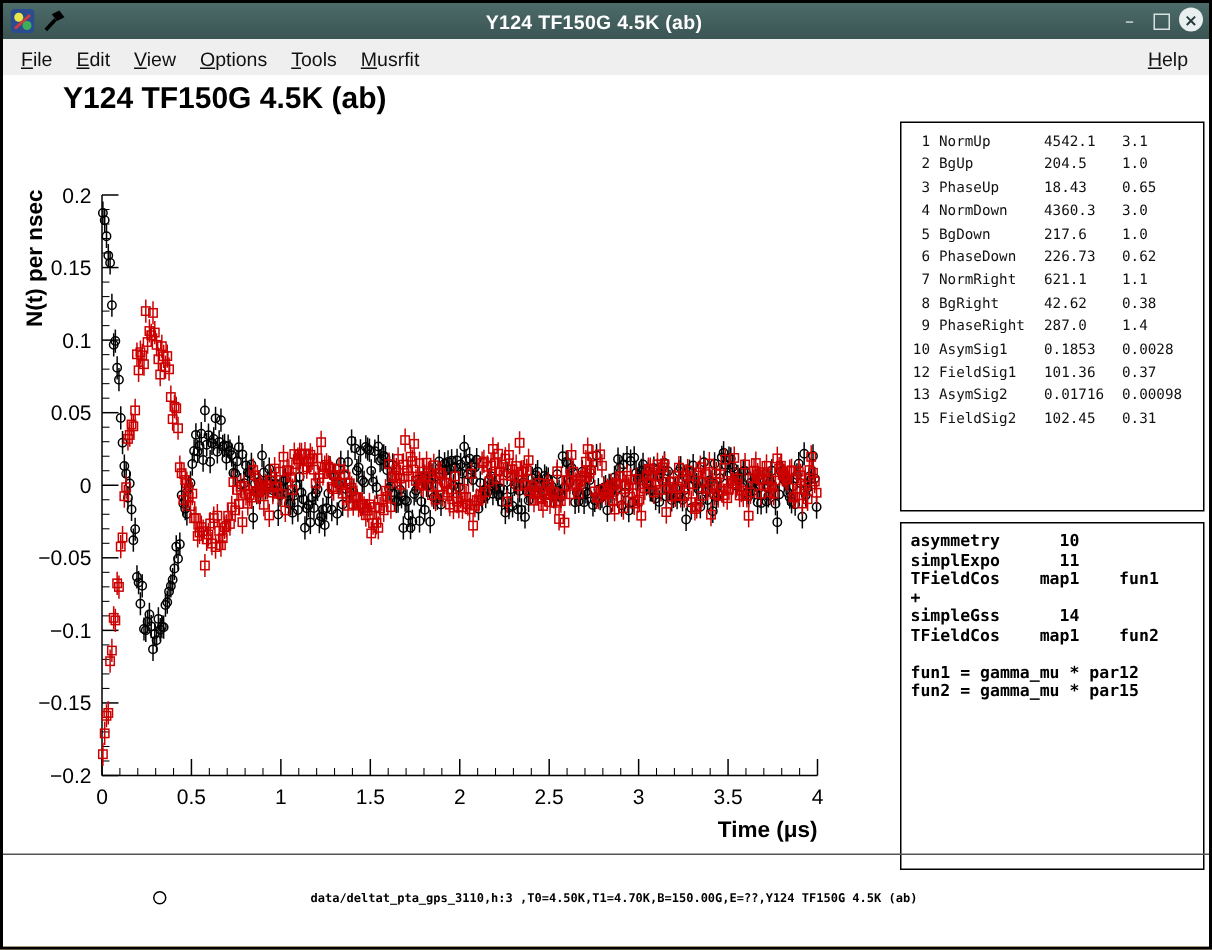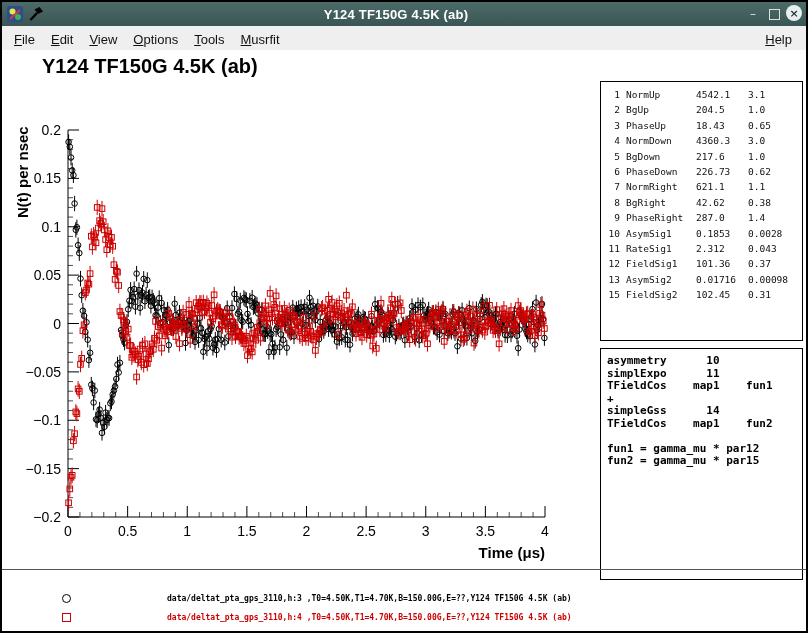--- a/index.html
+++ b/index.html
@@ -32,21 +32,21 @@
   .pc-n{text-align:right;}
   .pc-value{text-align:left;}
   .theory-box{top:298px;height:232px;padding:6px 2px 0 6px;}
   .theory-line{font-family:"DejaVu Sans Mono",monospace;font-weight:bold;font-size:11px;line-height:12.5px;
                color:#000;white-space:pre;}
   
   .bottom-divider{position:absolute;left:0;right:0;top:519px;border-top:1px solid #555;}
   .fit-info{position:absolute;left:12px;top:523px;font-family:"DejaVu Sans Mono",monospace;
             font-weight:bold;font-size:8px;color:#000;}
   .legend{position:absolute;left:0;right:0;top:539px;}
-  .legend-row{display:flex;align-items:center;height:19px;padding-left:60px;}
+  .legend-row{display:flex;align-items:center;height:19px;padding-left:100px;}
   .legend-marker{width:7px;height:7px;border:1px solid #000;background:#fff;flex:0 0 auto;}
   .legend-marker.open-circle{border-radius:50%;}
   .legend-label{margin-left:96px;font-family:"DejaVu Sans Mono",monospace;font-weight:bold;font-size:8px;white-space:nowrap;}
 </style>
 </head>
 <body>
 
 <div class="window">
 
   <div class="titlebar">
@@ -1860,26 +1860,20 @@
           <span class="pc-value">287.0</span>
           <span class="pc-error">1.4</span>
         </div>
         <div class="param-row">
           <span class="pc-n">10</span>
           <span class="pc-name">AsymSig1</span>
           <span class="pc-value">0.1853</span>
           <span class="pc-error">0.0028</span>
         </div>
         <div class="param-row">
-          <span class="pc-n">11</span>
-          <span class="pc-name">RateSig1</span>
-          <span class="pc-value">2.312</span>
-          <span class="pc-error">0.043</span>
-        </div>
-        <div class="param-row">
           <span class="pc-n">12</span>
           <span class="pc-name">FieldSig1</span>
           <span class="pc-value">101.36</span>
           <span class="pc-error">0.37</span>
         </div>
         <div class="param-row">
           <span class="pc-n">13</span>
           <span class="pc-name">AsymSig2</span>
           <span class="pc-value">0.01716</span>
           <span class="pc-error">0.00098</span>
@@ -1902,20 +1896,16 @@
         <div class="theory-line">fun1 = gamma_mu * par12</div>
         <div class="theory-line">fun2 = gamma_mu * par15</div>
       </div>
 
     <div class="bottom-divider"></div>
     <div class="legend" id="legend-rows">
         <div class="legend-row">
           <span class="legend-marker open-circle" style="border-color: rgb(0, 0, 0);"></span>
           <span class="legend-label" style="color: rgb(0, 0, 0);">data/deltat_pta_gps_3110,h:3 ,T0=4.50K,T1=4.70K,B=150.00G,E=??,Y124 TF150G 4.5K (ab)</span>
         </div>
-        <div class="legend-row">
-          <span class="legend-marker open-square" style="border-color: rgb(204, 0, 0);"></span>
-          <span class="legend-label" style="color: rgb(204, 0, 0);">data/deltat_pta_gps_3110,h:4 ,T0=4.50K,T1=4.70K,B=150.00G,E=??,Y124 TF150G 4.5K (ab)</span>
-        </div>
       </div>
   </div>
 
 </div>
 
 </body></html>

